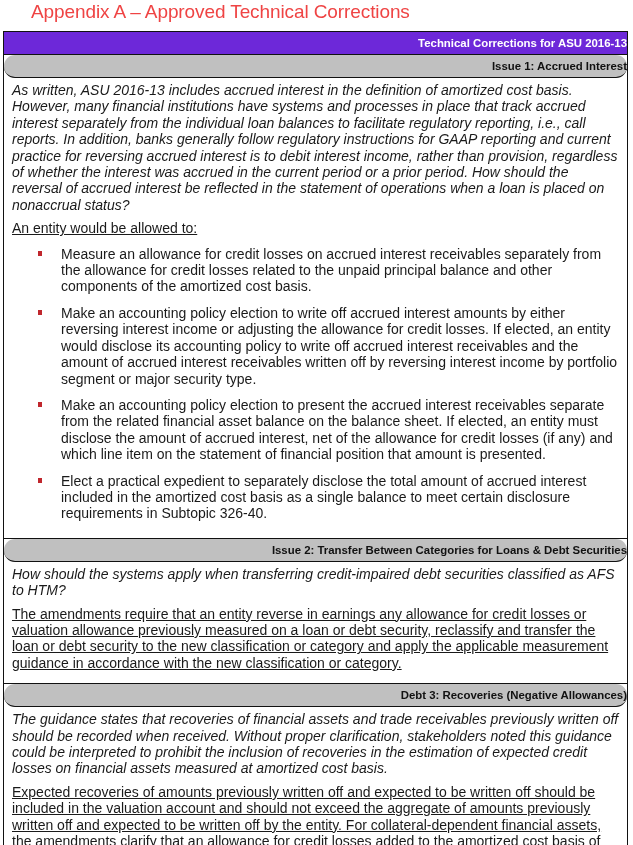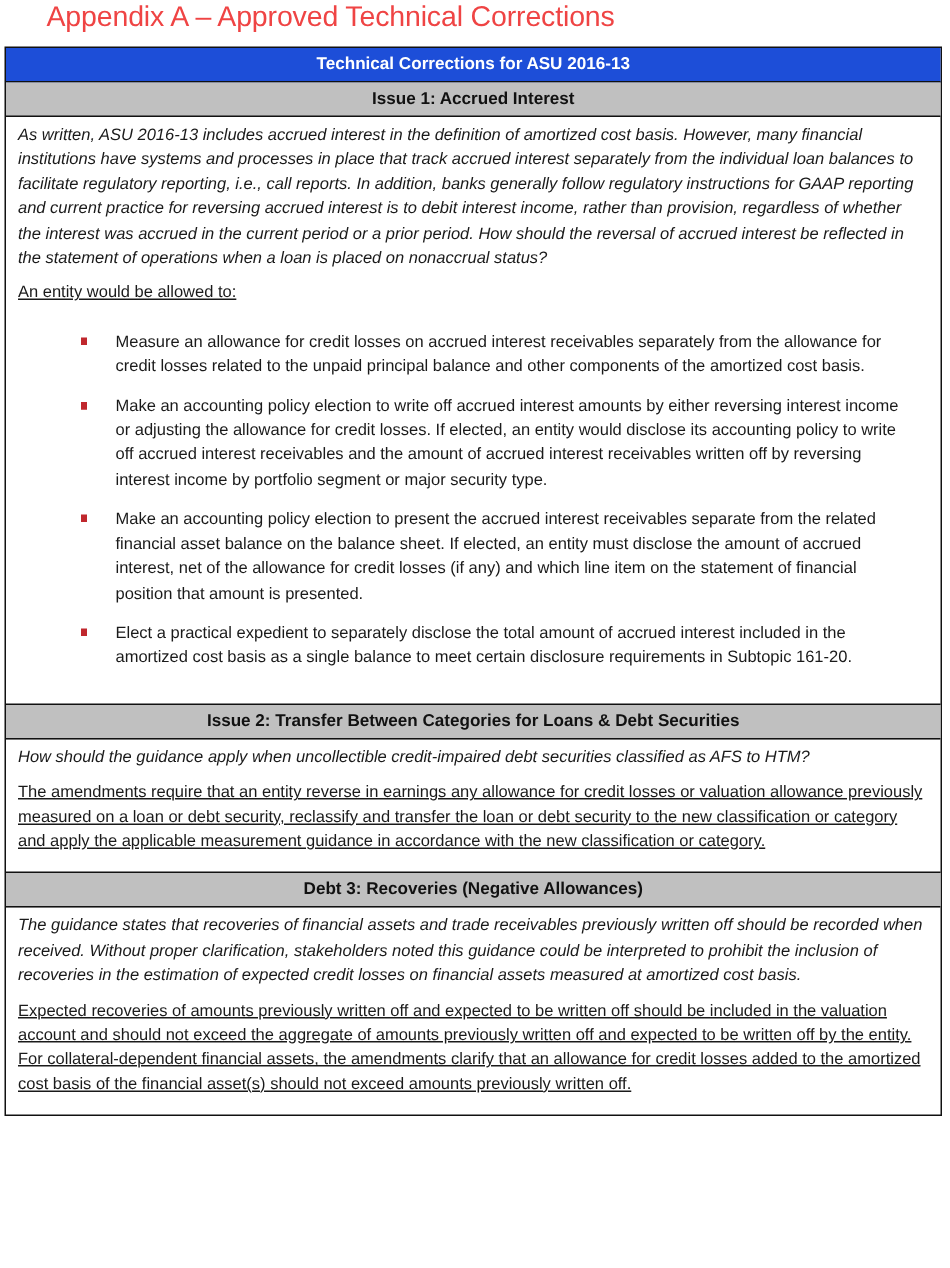--- a/index.html
+++ b/index.html
@@ -1,52 +1,52 @@
 <!DOCTYPE html>
 <html><head>
   <meta charset="utf-8">
   <style>
     html, body { margin: 0; padding: 0; background: #ffffff; }
     body { width: 633px; height: 845px; overflow: hidden; position: relative; font-family: "Liberation Sans", sans-serif; color: #1a1a1a; }
     .page-title { position: absolute; left: 4px; top: 1px; font-size: 19px; color: #ef4444; font-family: "Liberation Sans", sans-serif; letter-spacing: -0.1px; white-space: nowrap; margin-left: 27px; }
     .tbl { position: absolute; left: 3px; top: 31px; width: 623px; border: 1.5px solid #111; box-sizing: content-box; }
-    .hdr-main { background: #1d4ed8; color: #fff; text-align: center; font-weight: bold; font-size: 11.4px; height: 22px; line-height: 22px; border-bottom: 1px solid #111; }
-    .hdr-issue { background: #c0c0c0; color: #111; text-align: center; font-weight: bold; font-size: 11.4px; height: 22px; line-height: 22px; border-bottom: 1px solid #111; }
-    .cell { padding: 4px 8px 6px 8px; font-size: 11px; line-height: 16.4px; border-bottom: 1px solid #111; }
+    .hdr-main { background: #6d28d9; color: #fff; text-align: right; font-weight: bold; font-size: 11.4px; height: 22px; line-height: 22px; border-bottom: 1px solid #111; }
+    .hdr-issue { background: #c0c0c0; color: #111; text-align: right; font-weight: bold; font-size: 11.4px; height: 22px; line-height: 22px; border-bottom: 1px solid #111; border-radius: 11px; }
+    .cell { padding: 4px 8px 6px 8px; font-size: 14px; line-height: 16.4px; border-bottom: 1px solid #111; }
     .cell:last-child { border-bottom: none; }
     .q { font-style: italic; margin: 0 0 7px 0; }
     .p { margin: 0 0 6px 0; text-decoration: underline; }
-    ul.bullets { list-style: none; margin: 16px; padding: 0; }
+    ul.bullets { list-style: none; margin: 0; padding: 0; }
     ul.bullets li { position: relative; padding-left: 49px; margin: 9px 0 10px 0; }
     ul.bullets li .mark { position: absolute; left: 26px; top: 5px; width: 4px; height: 5px; background: #c0272d; }
   </style>
 </head>
 <body>
 
 <div class="page-title">Appendix A – Approved Technical Corrections</div>
 
 <div class="tbl">
   <div class="hdr-main">Technical Corrections for ASU 2016-13</div>
 
   <div class="hdr-issue">Issue 1: Accrued Interest</div>
   <div class="cell">
     <p class="q">As written, ASU 2016-13 includes accrued interest in the definition of amortized cost basis. However, many financial institutions have systems and processes in place that track accrued interest separately from the individual loan balances to facilitate regulatory reporting, i.e., call reports. In addition, banks generally follow regulatory instructions for GAAP reporting and current practice for reversing accrued interest is to debit interest income, rather than provision, regardless of whether the interest was accrued in the current period or a prior period. How should the reversal of accrued interest be reflected in the statement of operations when a loan is placed on nonaccrual status?</p>
     <p class="p">An entity would be allowed to:</p>
     <ul class="bullets">
       <li><span class="mark"></span><span>Measure an allowance for credit losses on accrued interest receivables separately from the allowance for credit losses related to the unpaid principal balance and other components of the amortized cost basis.</span></li>
       <li><span class="mark"></span></li>
       <li><span class="mark"></span><span>Make an accounting policy election to write off accrued interest amounts by either reversing interest income or adjusting the allowance for credit losses. If elected, an entity would disclose its accounting policy to write off accrued interest receivables and the amount of accrued interest receivables written off by reversing interest income by portfolio segment or major security type.</span></li>
       <li><span class="mark"></span><span>Make an accounting policy election to present the accrued interest receivables separate from the related financial asset balance on the balance sheet. If elected, an entity must disclose the amount of accrued interest, net of the allowance for credit losses (if any) and which line item on the statement of financial position that amount is presented.</span></li>
-      <li><span class="mark"></span><span>Elect a practical expedient to separately disclose the total amount of accrued interest included in the amortized cost basis as a single balance to meet certain disclosure requirements in Subtopic 161-20.</span></li>
+      <li><span class="mark"></span><span>Elect a practical expedient to separately disclose the total amount of accrued interest included in the amortized cost basis as a single balance to meet certain disclosure requirements in Subtopic 326-40.</span></li>
     </ul>
   </div>
 
   <div class="hdr-issue">Issue 2: Transfer Between Categories for Loans &amp; Debt Securities</div>
   <div class="cell">
-    <p class="q">How should the guidance apply when uncollectible credit-impaired debt securities classified as AFS to HTM?</p>
+    <p class="q">How should the systems apply when transferring credit-impaired debt securities classified as AFS to HTM?</p>
     <p class="p">The amendments require that an entity reverse in earnings any allowance for credit losses or valuation allowance previously measured on a loan or debt security, reclassify and transfer the loan or debt security to the new classification or category and apply the applicable measurement guidance in accordance with the new classification or category.</p>
   </div>
 
   <div class="hdr-issue">Debt 3: Recoveries (Negative Allowances)</div>
   <div class="cell">
     <p class="q">The guidance states that recoveries of financial assets and trade receivables previously written off should be recorded when received. Without proper clarification, stakeholders noted this guidance could be interpreted to prohibit the inclusion of recoveries in the estimation of expected credit losses on financial assets measured at amortized cost basis.</p>
     <p class="p">Expected recoveries of amounts previously written off and expected to be written off should be included in the valuation account and should not exceed the aggregate of amounts previously written off and expected to be written off by the entity. For collateral-dependent financial assets, the amendments clarify that an allowance for credit losses added to the amortized cost basis of the financial asset(s) should not exceed amounts previously written off.</p>
   </div>
 </div>
 

